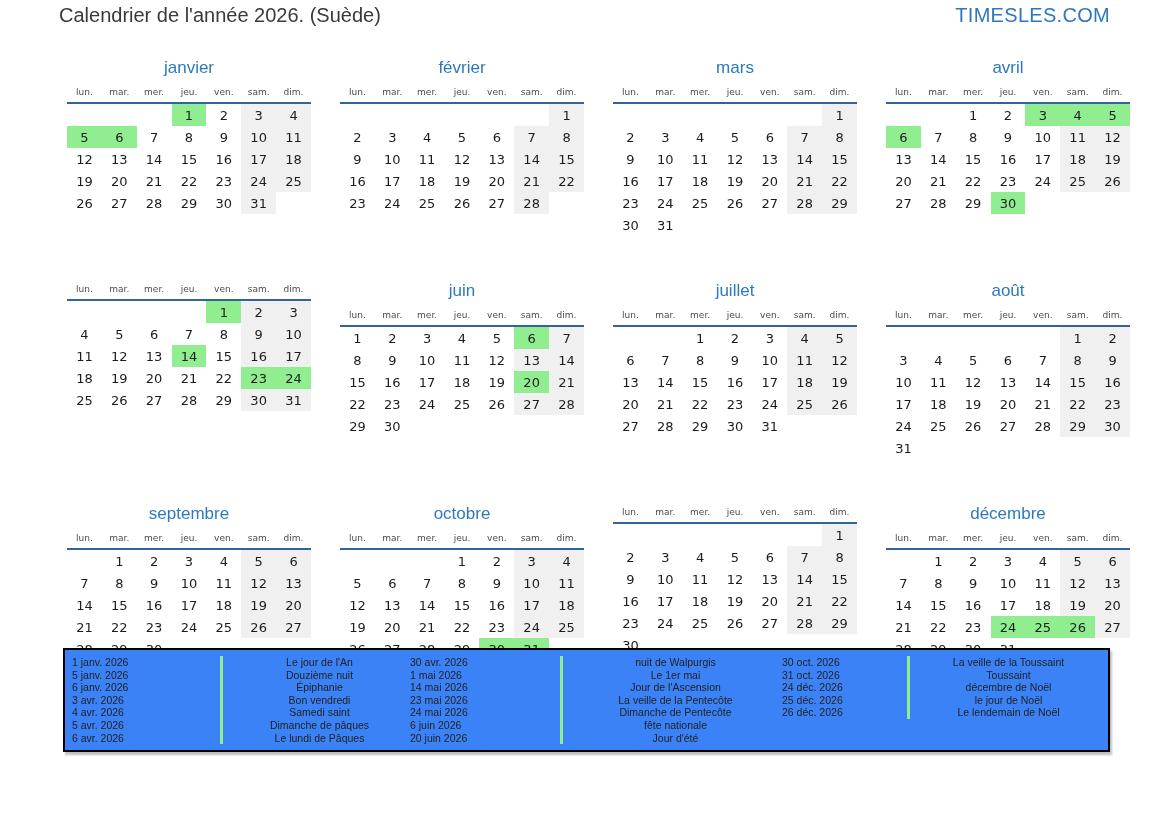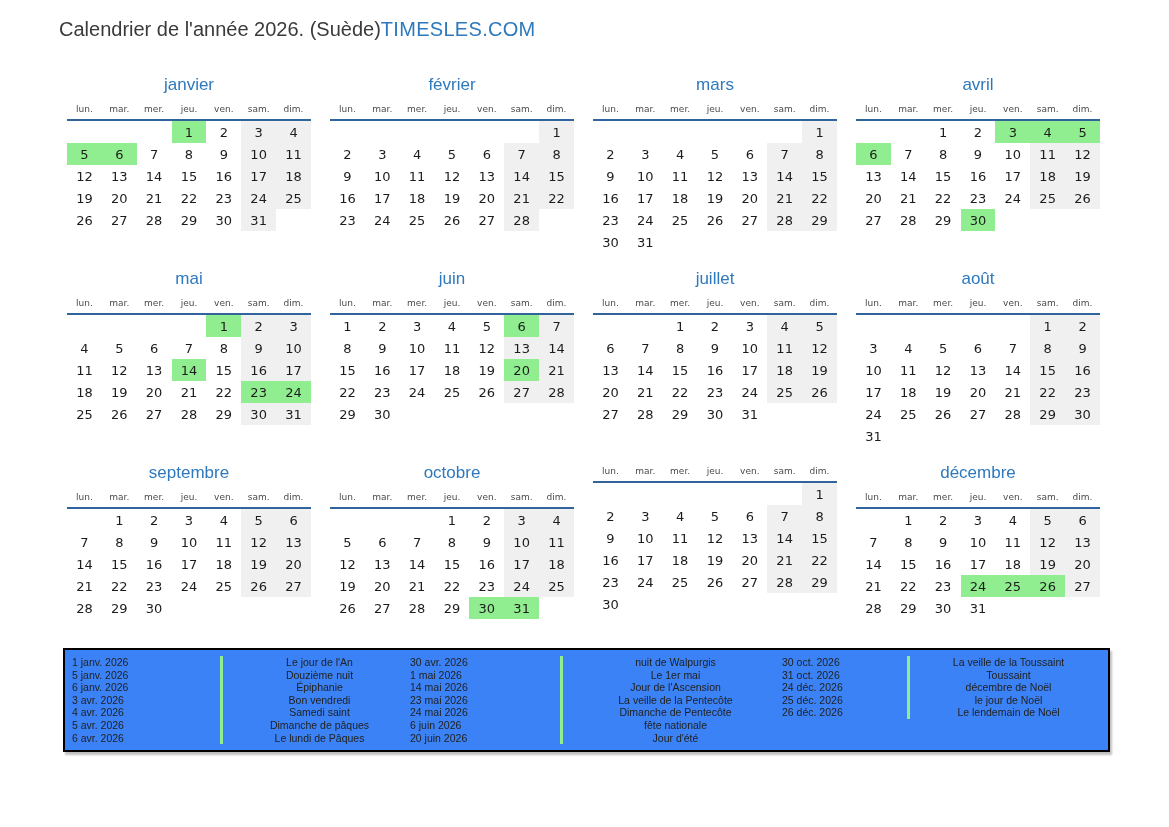--- a/index.html
+++ b/index.html
@@ -1,27 +1,27 @@
 <!DOCTYPE html>
 <html><head>
 <meta charset="utf-8">
 <style>
   html,body{margin:0;padding:0;background:#fff;}
   .page{
     position:relative;width:1169px;height:827px;background:#fff;overflow:hidden;
     font-family:"Liberation Sans",sans-serif;
   }
   
-  .header{position:absolute;top:18px;left:59px;right:59px;display:flex;justify-content:flex-start;align-items:flex-start;}
+  .header{position:absolute;top:4px;left:59px;right:59px;display:flex;justify-content:space-between;align-items:flex-start;}
   .page-title{font-size:20px;color:#3a3a3a;}
   .site-link{font-size:20px;color:var(--title-blue);text-decoration:none;letter-spacing:.3px;}
   
   .months{
-    position:absolute;top:75px;left:67px;
-    display:grid;grid-template-columns:repeat(4,244px);column-gap:19px;grid-auto-rows:194px;
+    position:absolute;top:58px;left:67px;
+    display:grid;grid-template-columns:repeat(4,244px);column-gap:19px;grid-auto-rows:194px;gap:29px;
   }
   .month{width:244px;}
   .month-title{font-size:17px;color:var(--title-blue);text-align:center;height:20px;line-height:20px;margin-bottom:6px;}
   table.cal{border-collapse:collapse;table-layout:fixed;width:244px;font-family:"DejaVu Sans","Liberation Sans",sans-serif;}
   table.cal thead tr{border-bottom:2px solid var(--underline-blue);}
   table.cal th{font-size:9px;font-weight:400;color:#4a4a4a;padding:3px 0 5px;text-align:center;}
   table.cal td{height:22px;padding:0;text-align:center;font-size:13px;color:#1c1c1c;}
   td.weekend{background:var(--weekend);}
   td.holiday{background:var(--holiday);}
   
@@ -307,21 +307,20 @@
               <td class="holiday">30</td>
               <td></td>
               <td></td>
               <td></td>
             </tr>
           </tbody>
     </table>
   </div>
 
   <div class="month">
-    <div class="month-title">mai</div>
     <table class="cal">
       <thead>
             <tr>
               <th>lun.</th>
               <th>mar.</th>
               <th>mer.</th>
               <th>jeu.</th>
               <th>ven.</th>
               <th>sam.</th>
               <th>dim.</th>

